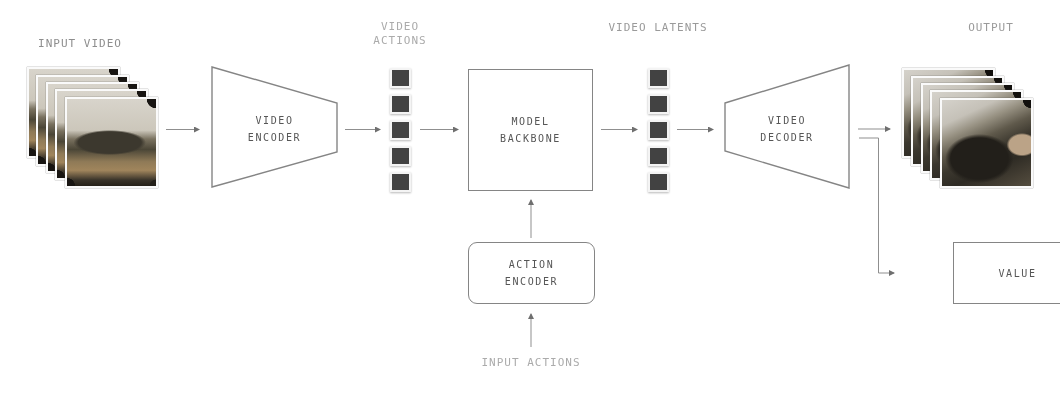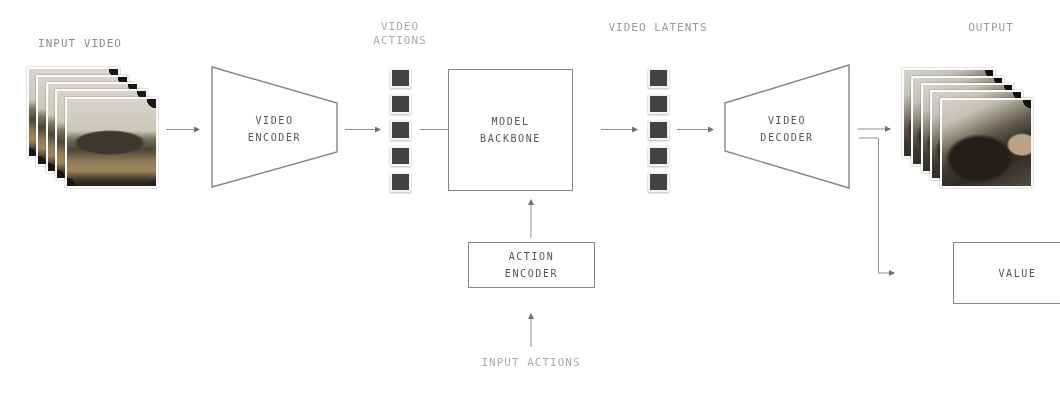--- a/index.html
+++ b/index.html
@@ -120,28 +120,28 @@
     <div class="latent"></div>
   </div>
   <div class="latents" style="left:648px; top:68px;">
     <div class="latent"></div>
     <div class="latent"></div>
     <div class="latent"></div>
     <div class="latent"></div>
     <div class="latent"></div>
   </div>
 
-  <div class="box" style="left:448px; top:69px; width:125px; height:122px;">
+  <div class="box" style="left:468px; top:69px; width:125px; height:122px;">
     <div class="shape-label">
       <span>MODEL</span>
       <span>BACKBONE</span>
     </div>
   </div>
 
-  <div class="box" style="left:468px; top:242px; width:127px; height:46px;">
+  <div class="box" style="left:468px; top:242px; width:127px; height:62px;border-radius:9px;">
     <div class="shape-label">
       <span>ACTION</span>
       <span>ENCODER</span>
     </div>
   </div>
 
   <div class="box" style="left:953px; top:242px; width:129px; height:62px;">
     <div class="shape-label">
       <span>VALUE</span>
     </div>

